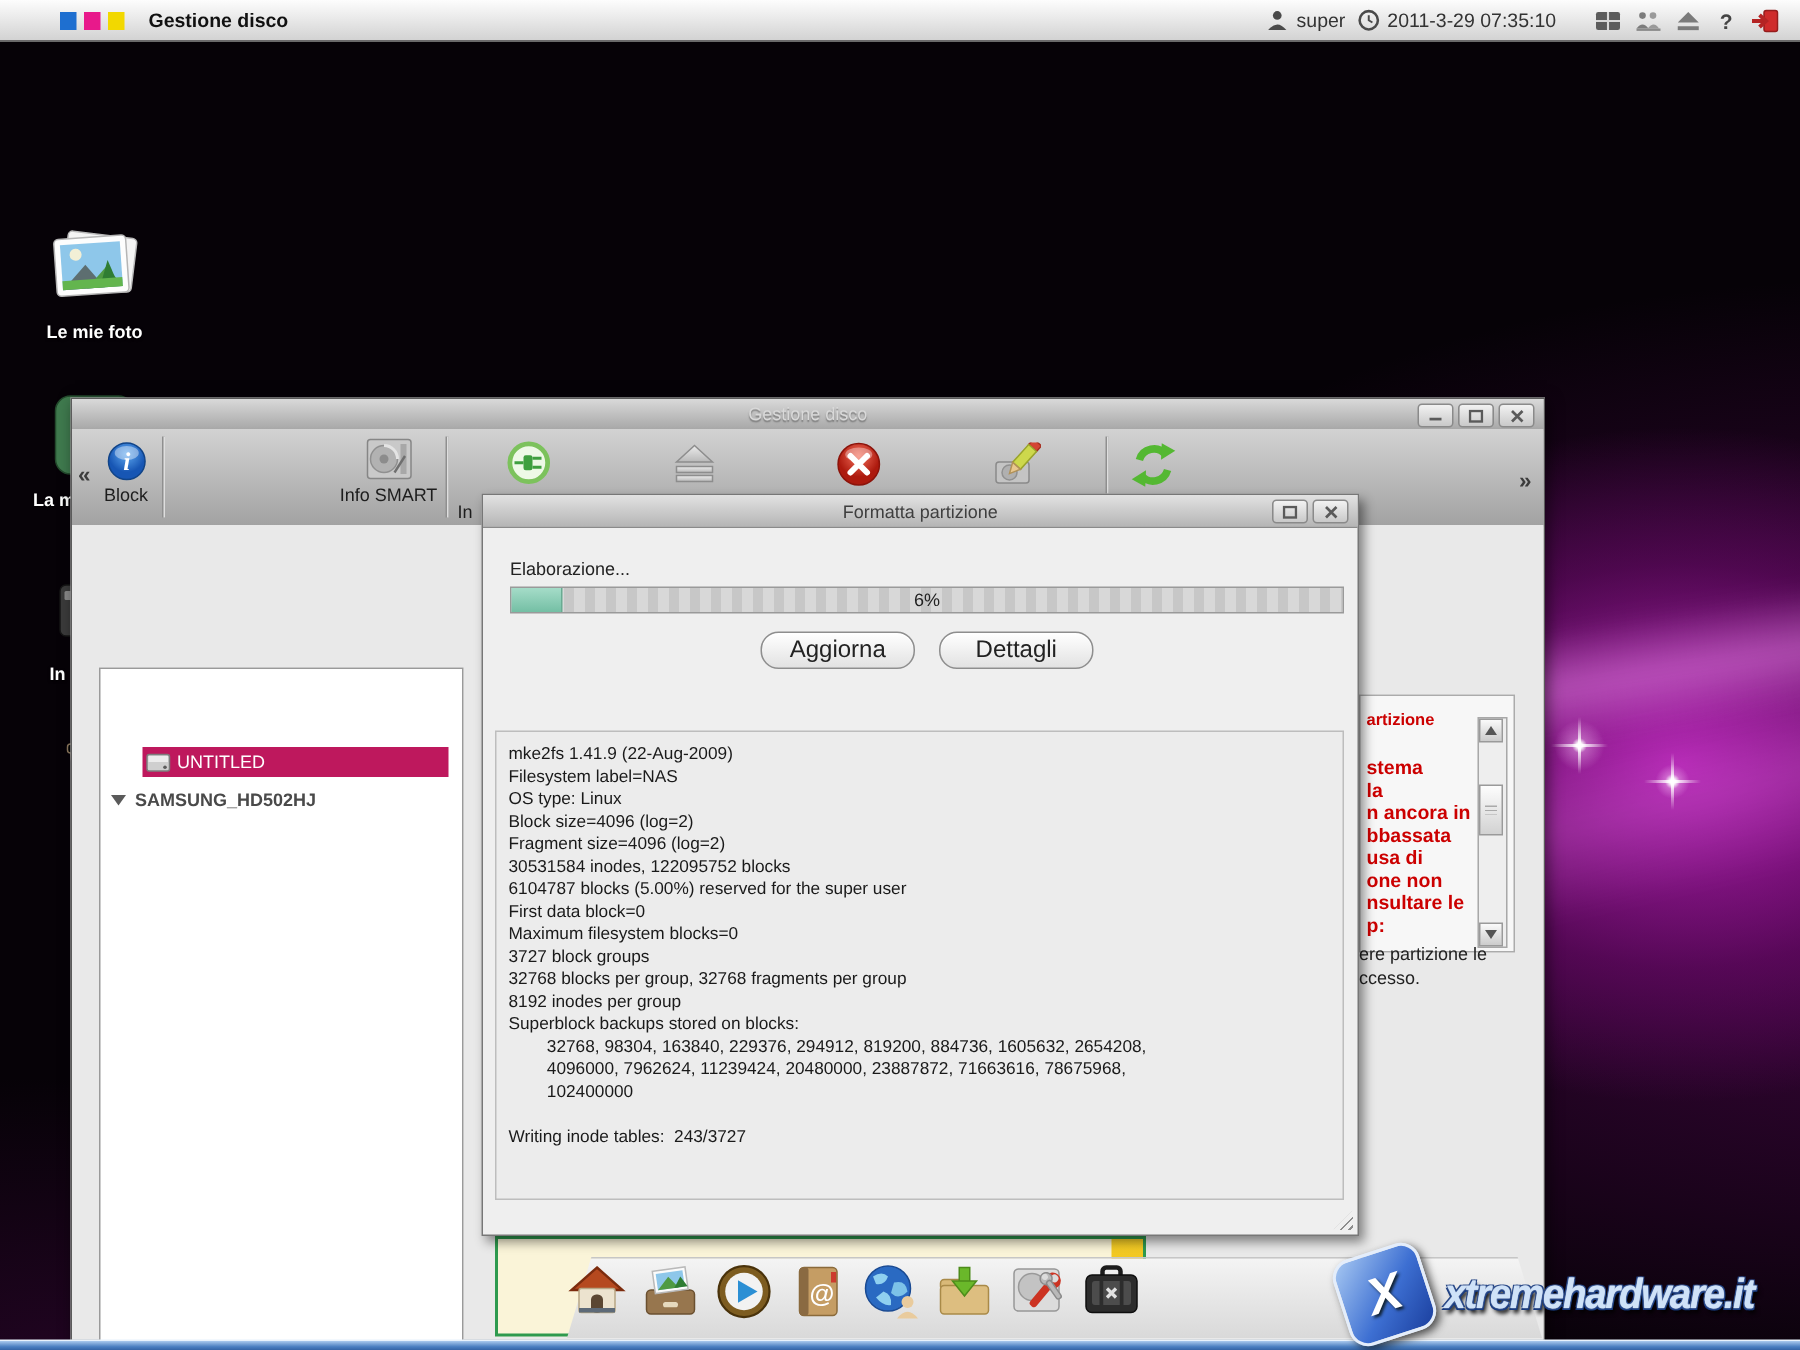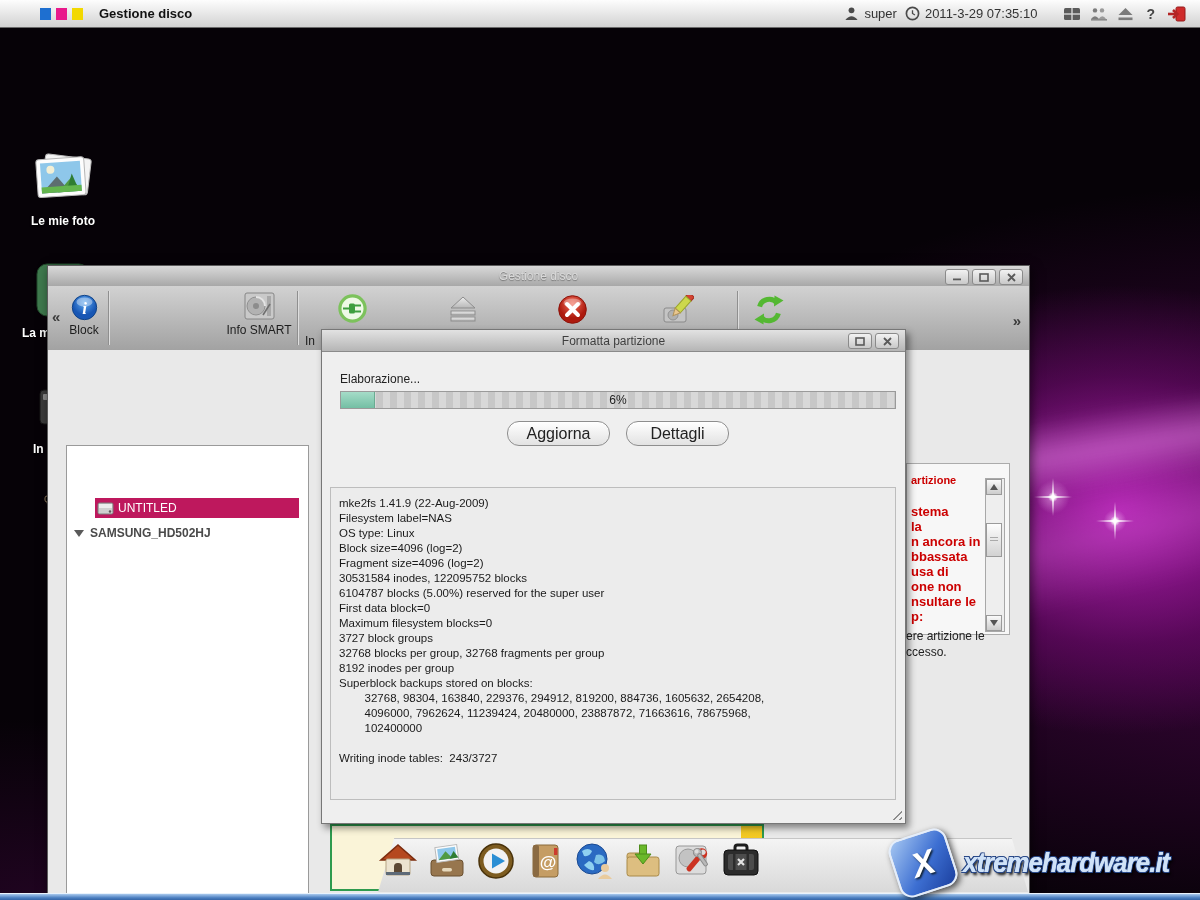--- a/index.html
+++ b/index.html
@@ -373,21 +373,21 @@
           <div class="sbtn" style="top:0;">
               <div class="arr-up"></div>
             </div>
           <div class="sthumb"></div>
           <div class="sbtn" style="bottom:0;">
               <div class="arr-dn"></div>
             </div>
         </div>
       </div>
       <div class="sidenotes">
-        <div>ere artizione le</div>
+        <div>ere partizione le</div>
         <div>ccesso.</div>
       </div>
     </div>
   </div>
 
   <div class="yellowpanel">
     <div class="ystripe"></div>
   </div>
   <div class="dock"></div>
   <div class="dockicons">

